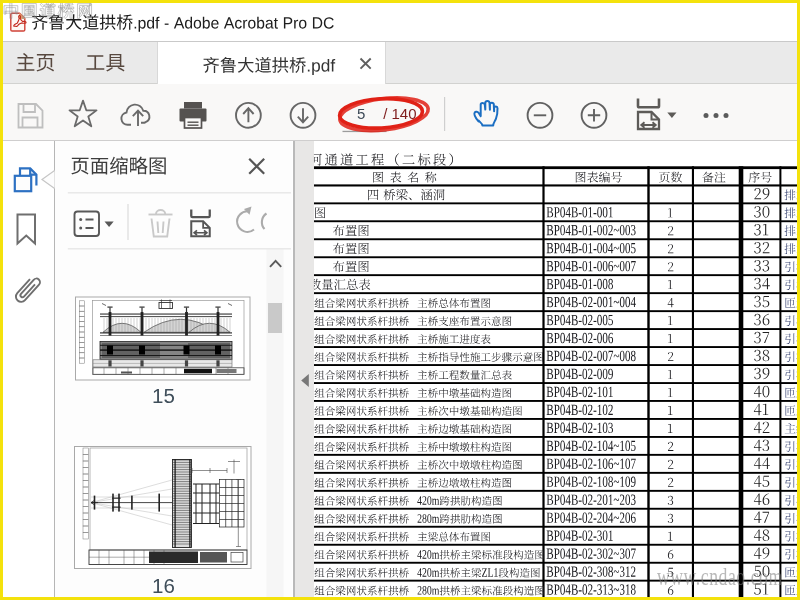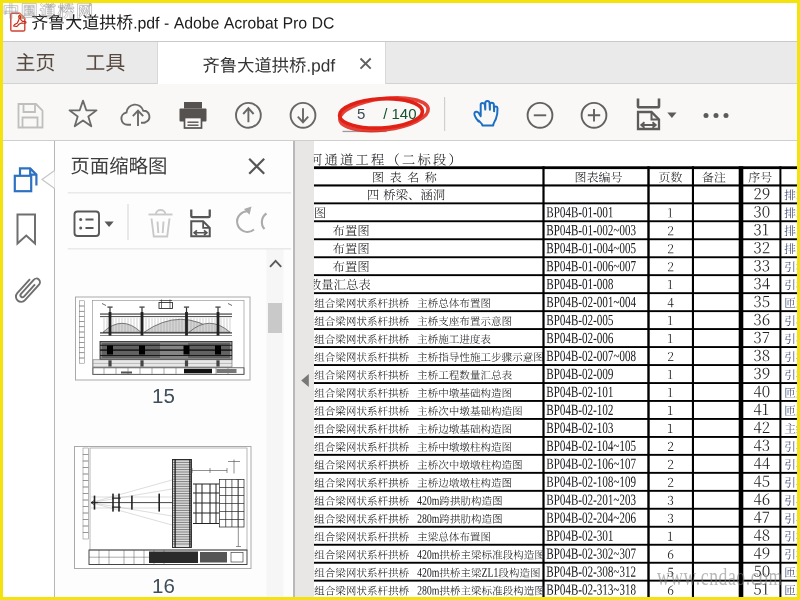--- a/index.html
+++ b/index.html
@@ -1759,17 +1759,17 @@
       <path d="M266.5,213.5 a10.3,10.3 0 0 0 -2,15.5"></path>
     </g>
     <path d="M251.5,206.5 l-7.5,2.5 5.5,5.8 z" fill="#ababab"></path>
     <rect x="266.5" y="249.5" width="17" height="347.5" fill="#f6f6f6"></rect>
     <path d="M270,266.8 l5.6,-6 5.6,6" fill="none" stroke="#5a5a5a" stroke-width="1.9"></path>
     <rect x="268" y="303" width="14" height="30" fill="#c9c9c9"></rect>
     <rect x="67.8" y="248.3" width="223.2" height="1.1" fill="#e0e0e0"></rect>
     <path d="M308.8,374 v13 l-7.6,-6.5 z" fill="#787878"></path>
   </svg>
 <div class="ab" style="left:357px;top:105.2px;font-size:15px;color:#3d4a57">5</div>
-<div class="ab" style="left:383.2px;top:105.2px;font-size:15px;color:#14532d">/ 140</div>
+<div class="ab" style="left:383.2px;top:105.2px;font-size:15px;color:#7f1d1d">/ 140</div>
 <div class="ab" style="left:657px;top:561.5px;font-size:26px;font-family:'Liberation Serif',serif;color:rgba(125,125,125,0.55);letter-spacing:0.8px;transform:scaleX(0.68);transform-origin:0 0">www.cndao.com</div>
 <div class="ab" style="left:0;top:0;width:800px;height:3px;background:#f4e20c"></div>
 <div class="ab" style="left:0;top:597px;width:800px;height:3px;background:#f4e20c"></div>
 <div class="ab" style="left:0;top:0;width:3px;height:600px;background:#f4e20c"></div>
 <div class="ab" style="left:797.3px;top:0;width:2.7px;height:600px;background:#f4e20c"></div>
 </body></html>

